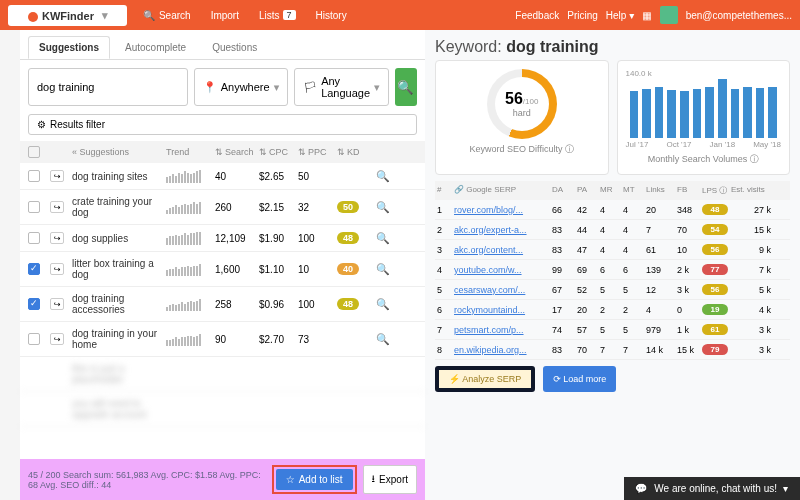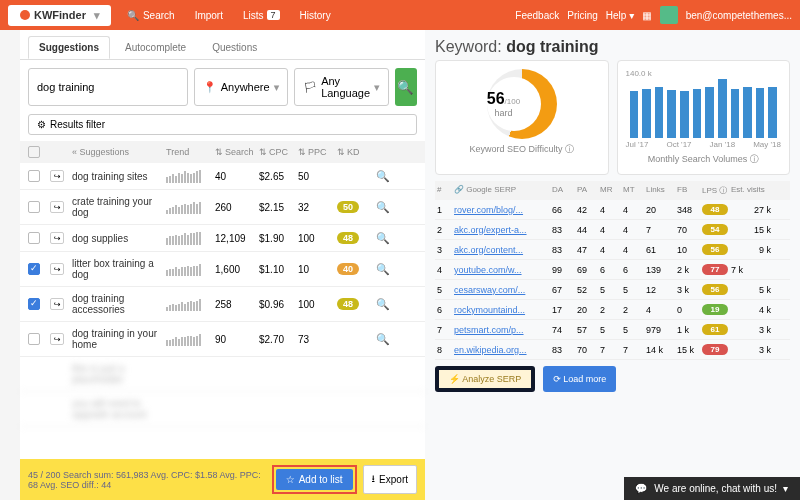--- a/index.html
+++ b/index.html
@@ -1,18 +1,18 @@
 <!DOCTYPE html>
 <html><head>
 <meta charset="utf-8">
 <style>
 * { box-sizing: border-box; margin: 0; padding: 0; font-family: -apple-system, Helvetica, Arial, sans-serif; }
 body { font-size: 10px; background: #f5f5f5; width: 800px; height: 500px; overflow: hidden; }
 .topbar { background: #ee5b2f; height: 30px; display: flex; align-items: center; color: #fff; padding: 0 8px; }
-.brand { background: #fff; color: #333; padding: 4px 12px; border-radius: 3px; font-weight: bold; font-size: 11px; display: flex; align-items: center; gap: 4px; }
+.brand { background: #fff; color: #333; padding: 4px 20px; border-radius: 3px; font-weight: bold; font-size: 11px; display: flex; align-items: flex-end; gap: 4px; }
 .brand-dot { width: 10px; height: 10px; background: #ee5b2f; border-radius: 50%; }
 .nav { display: flex; margin-left: 6px; }
 .nav-item { padding: 0 10px; font-size: 10px; cursor: pointer; display:flex; align-items:center; gap:3px;}
 .nav-right { margin-left: auto; display: flex; align-items: center; gap: 8px; font-size: 10px; }
 .badge { background: #fff; color: #333; border-radius: 2px; padding: 0 4px; font-size: 9px; }
 .avatar { width: 18px; height: 18px; background: #5b8; border-radius: 2px; }
 .main { display: flex; height: 470px; }
 .left { width: 405px; background: #fff; display: flex; flex-direction: column; margin-left: 20px; }
 .right { flex: 1; background: #f8f9fa; padding: 8px 10px; overflow: hidden; }
 .tabs { display: flex; border-bottom: 1px solid #ddd; padding: 6px 8px 0; gap: 4px;}
@@ -31,32 +31,32 @@
 .chk { width: 12px; height: 12px; border: 1px solid #bbb; border-radius: 2px; display:inline-block; cursor:pointer;}
 .chk.on { background: #3b7ddd; border-color:#3b7ddd; position:relative;}
 .chk.on::after{content:"✓"; color:#fff; font-size:9px; position:absolute; left:1px; top:-1px;}
 .arrow { width: 14px; height: 12px; border: 1px solid #ccc; border-radius: 2px; display:flex; align-items:center; justify-content:center; font-size:8px; cursor:pointer;}
 .spark { display: flex; align-items: flex-end; gap: 1px; height: 14px; }
 .spark i { width: 2px; background: #bbb; display: block; }
 .kd { display: inline-block; min-width: 22px; text-align: center; border-radius: 8px; font-size: 9px; padding: 1px 4px; color: #fff; font-weight:600;}
 .kd.c50{background:#c8b919;} .kd.c40{background:#e8a23a;} .kd.c48{background:#c8b919;}
 .mag { color:#888; font-size:11px; cursor:pointer;}
 .blurred { filter: blur(3px); color:#bbb;}
-.footer { margin-top: auto; padding: 6px 8px; background: #fde047; font-size: 9px; color: #5a7; display: flex; align-items: center; gap: 6px;}
+.footer { margin-top: auto; padding: 6px 8px; background: #f0abfc; font-size: 9px; color: #5a7; display: flex; align-items: center; gap: 6px;}
 .footer .stats{color:#668; flex:1;}
 .addlist { border: 2px solid #e74c3c; padding: 2px; display:inline-block;}
 .addlist button { background: #3b7ddd; color: #fff; border: none; padding: 5px 10px; font-size: 10px; border-radius: 2px; cursor:pointer; display:flex; gap:4px; align-items:center;}
 .export { border: 1px solid #ccc; background: #fff; padding: 5px 8px; font-size: 10px; border-radius: 2px; cursor:pointer; display:flex; gap:4px; align-items:center;}
 
 .r-title { font-size: 16px; color: #555; margin-bottom: 4px; }
 .r-title b{color:#333;}
 .r-meta { font-size: 9px; color: #888; display:flex; gap:10px; margin-bottom:6px;}
 .cards { display: flex; gap: 8px; margin-bottom: 6px; }
 .card { background: #fff; border: 1px solid #e3e3e3; border-radius: 4px; flex: 1; padding: 8px; display:flex; flex-direction:column; align-items:center;}
-.gauge { width: 70px; height: 70px; border-radius: 50%; background: conic-gradient(#f39c12 0 202deg,#eee 202deg 360deg); display:flex; align-items:center; justify-content:flex-start; position:relative;}
+.gauge { width: 70px; height: 70px; border-radius: 50%; background: conic-gradient(#f39c12 0 202deg,#eee 202deg 360deg); display:flex; align-items:center; justify-content:center; position:relative;}
 .gauge::before { content:""; position:absolute; width:54px; height:54px; background:#fff; border-radius:50%;}
 .gauge-inner{position:relative; text-align:center;}
 .gauge-inner b{font-size:16px;}
 .gauge-inner small{font-size:8px; color:#999;}
 .gauge-inner .hard{font-size:9px; color:#888; display:block;}
 .card-label{font-size:9px; color:#888; margin-top:4px;}
 .volchart{display:flex; align-items:flex-end; gap:4px; height:60px; width:100%; padding:0 4px;}
 .volchart i{flex:1; background:#3b8dd0;}
 .vol-x{display:flex; justify-content:space-between; width:100%; font-size:8px; color:#999; margin-top:2px;}
 .vol-y{font-size:8px; color:#999; align-self:flex-start;}
@@ -380,21 +380,21 @@
         <div class="serp-row">
           <span>4</span>
           <a>youtube.com/w...</a>
           <span>99</span>
           <span>69</span>
           <span>6</span>
           <span>6</span>
           <span>139</span>
           <span>2 k</span>
           <span class="lps r">77</span>
-          <span style="">7 k</span>
+          <span style="text-align:right">7 k</span>
         </div>
         <div class="serp-row">
           <span>5</span>
           <a>cesarsway.com/...</a>
           <span>67</span>
           <span>52</span>
           <span>5</span>
           <span>5</span>
           <span>12</span>
           <span>3 k</span>

